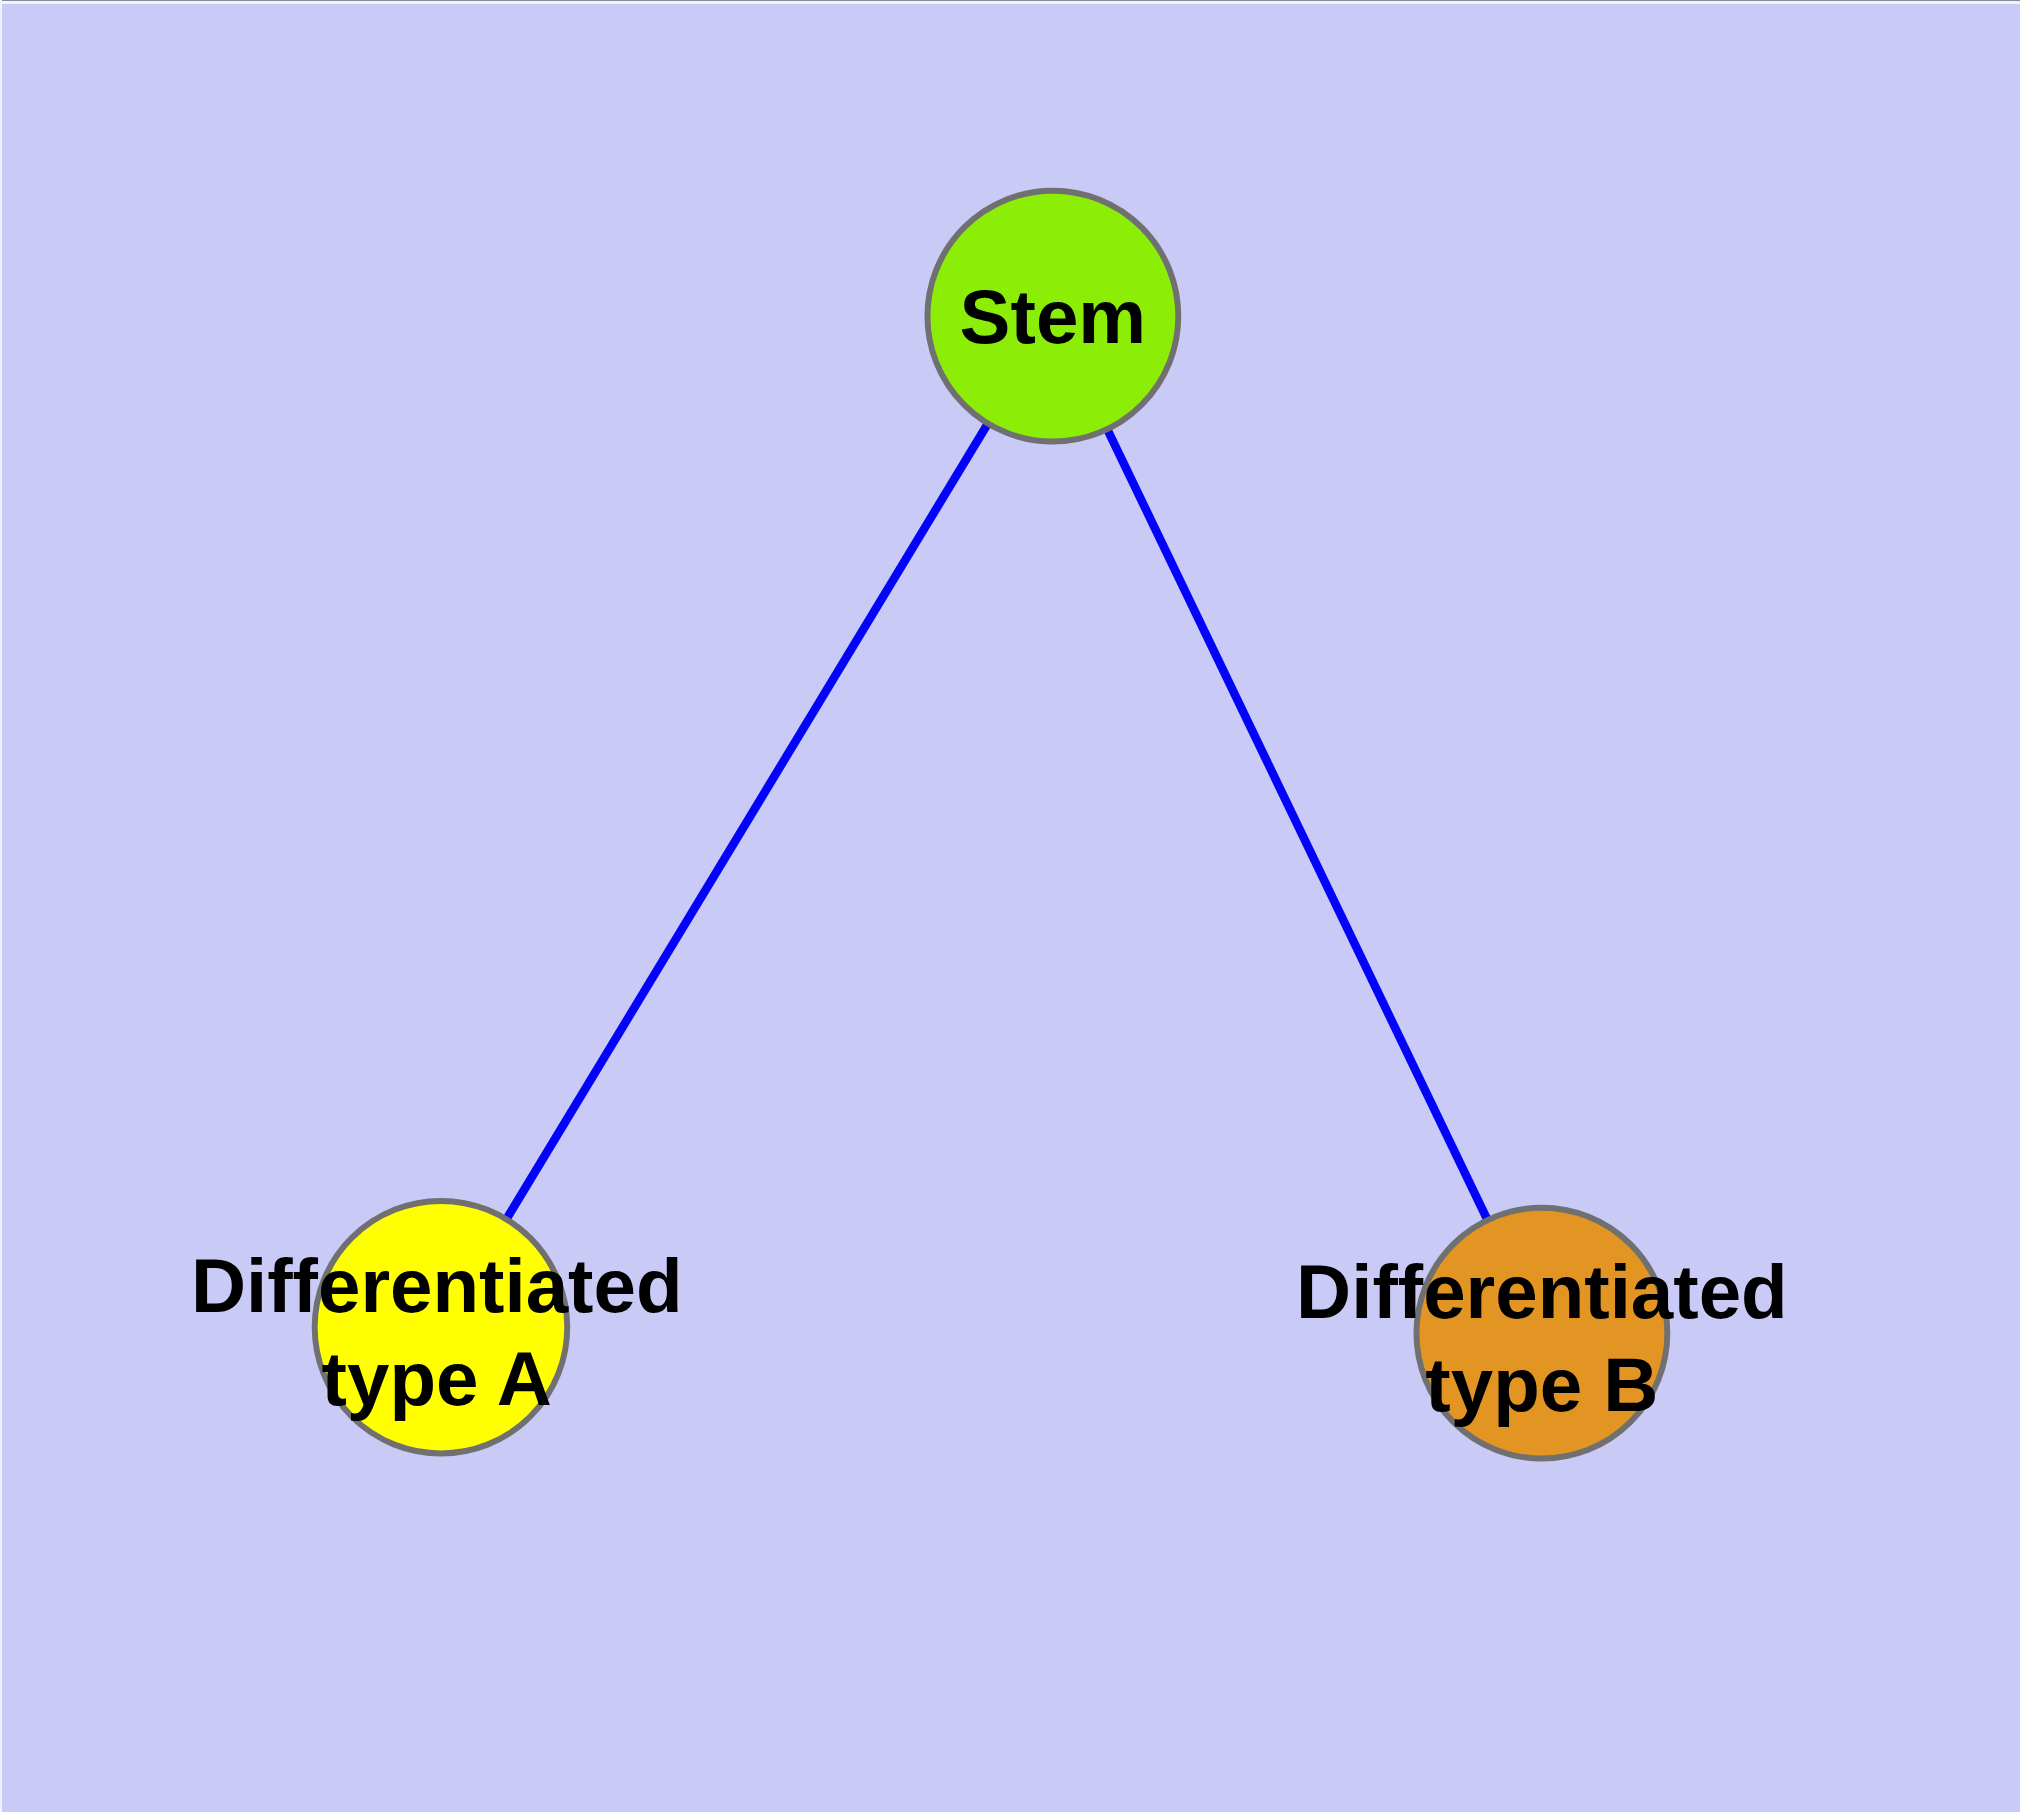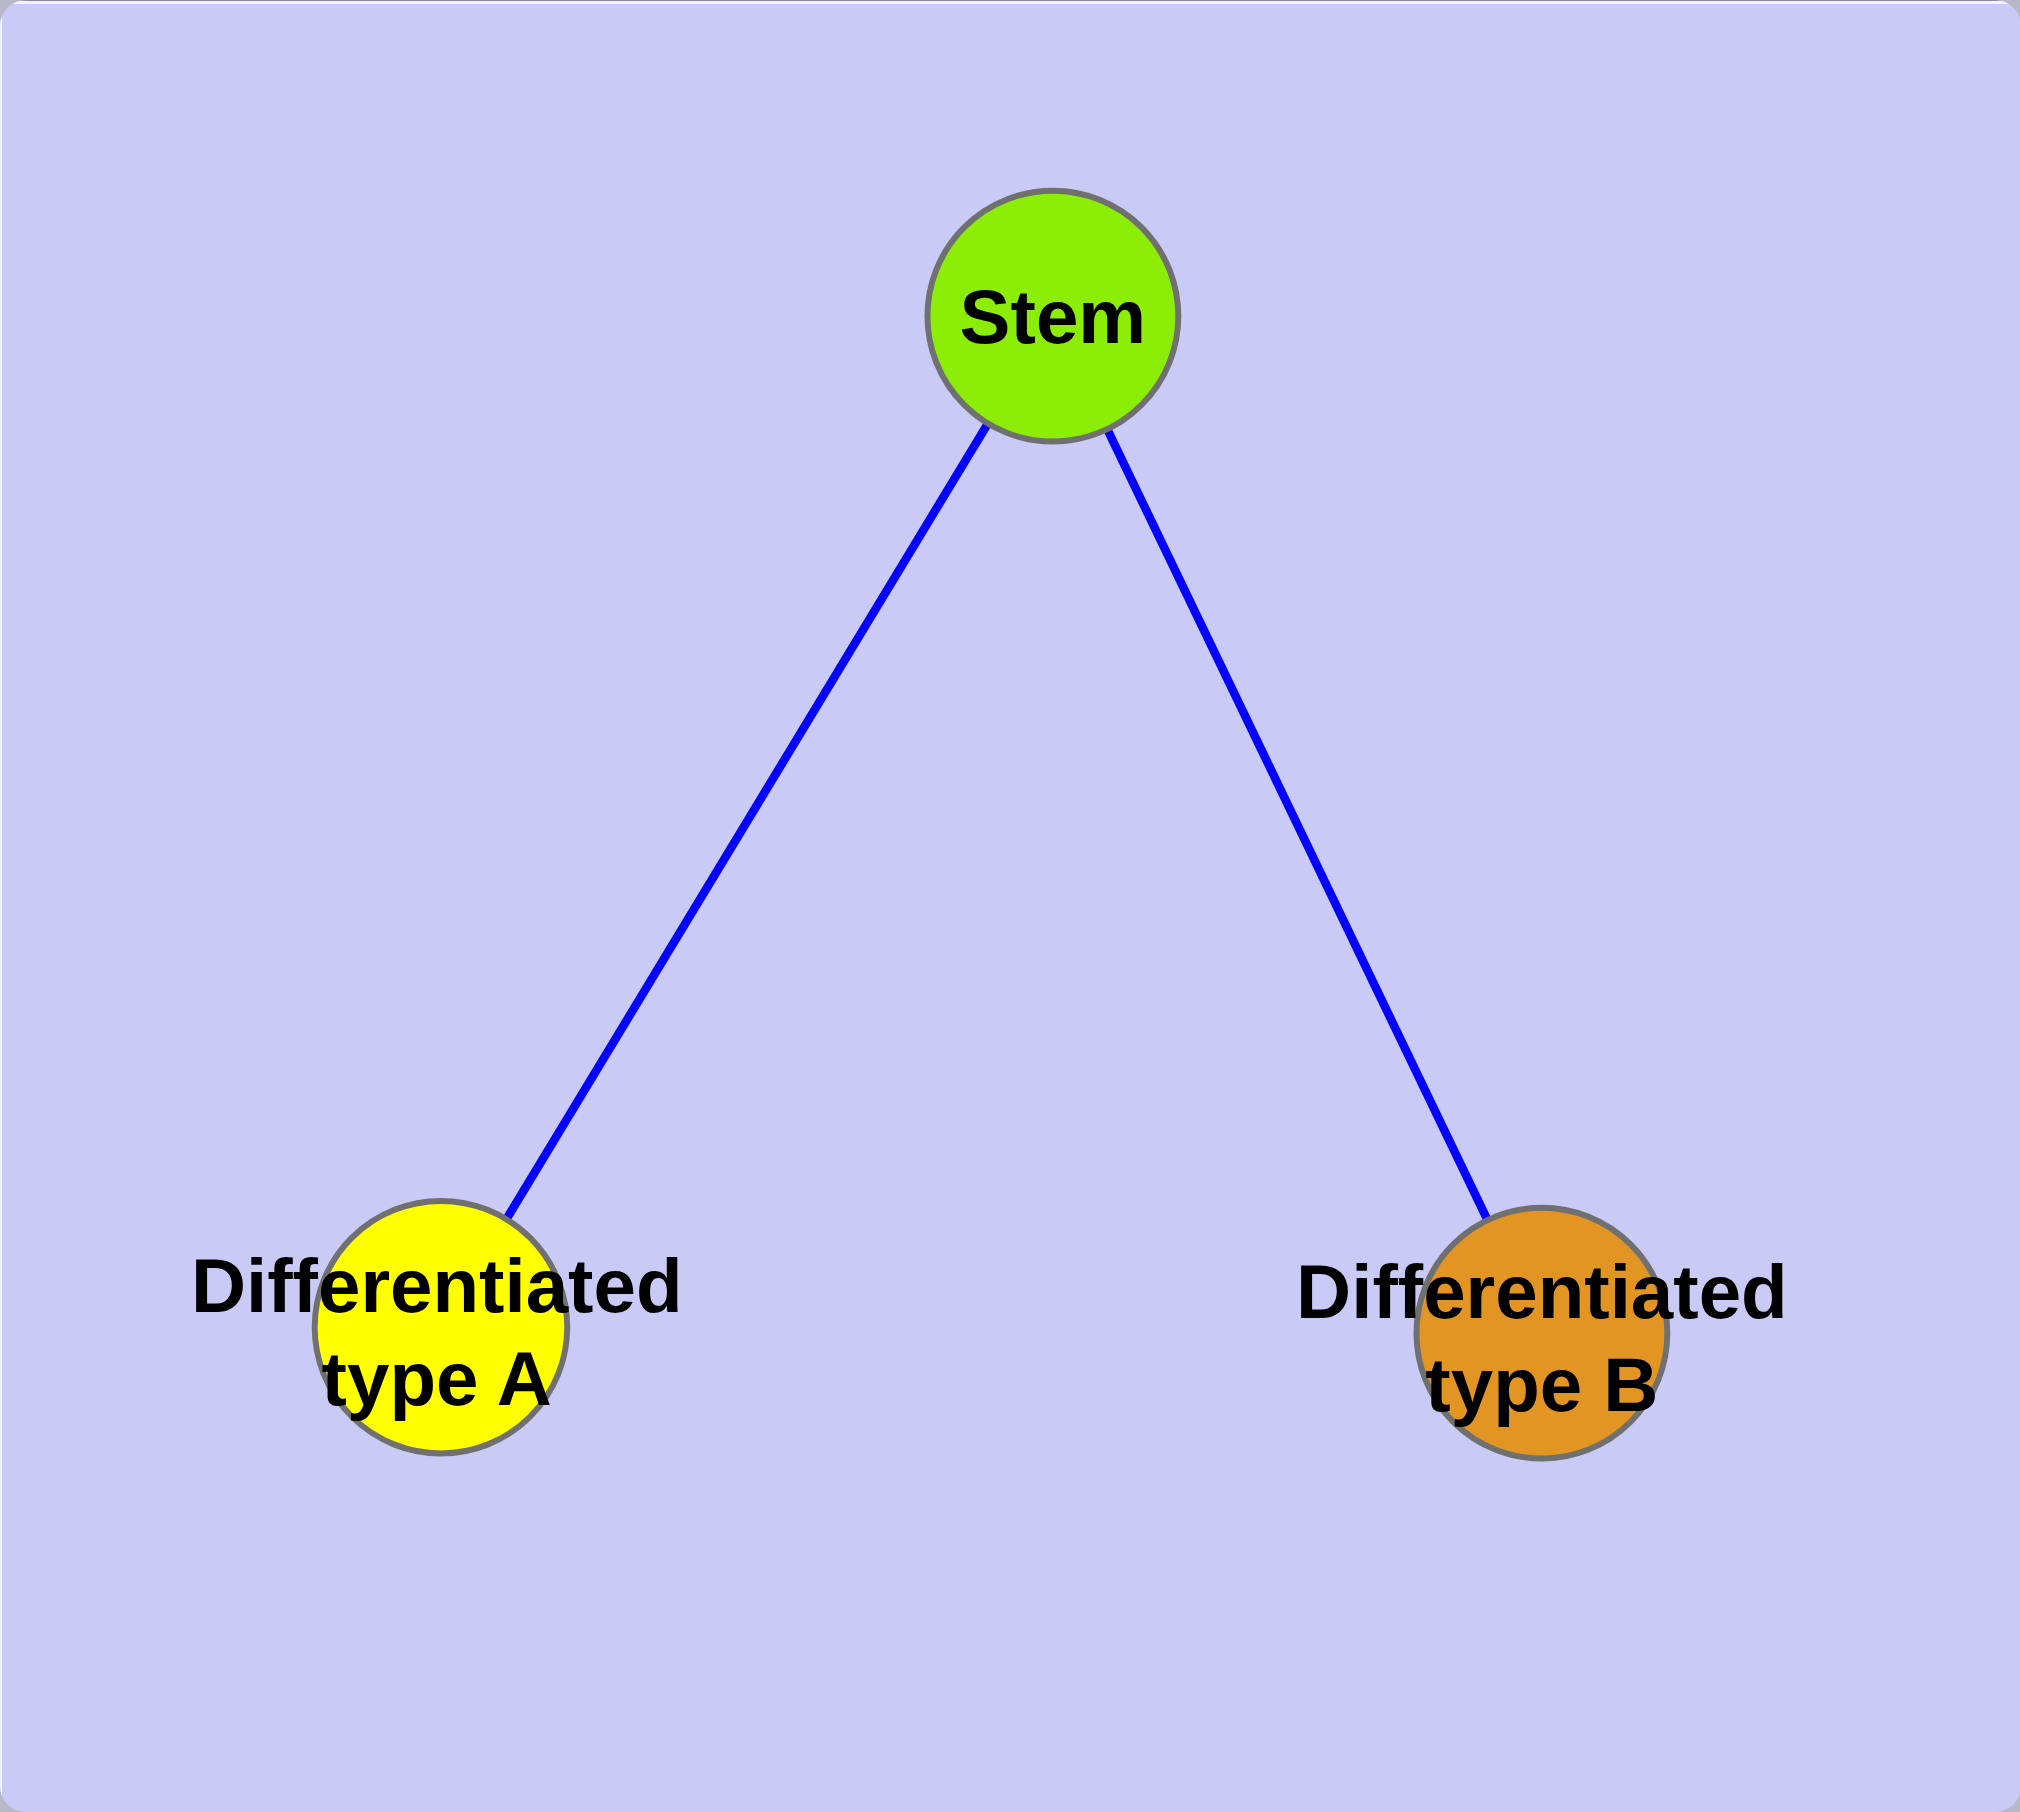--- a/index.html
+++ b/index.html
@@ -6,21 +6,20 @@
     margin: 0;
     padding: 0;
     background: #b8b8c8;
   }
   .screen {
     position: relative;
     width: 2021px;
     height: 1812px;
     overflow: hidden;
     font-family: "Liberation Sans", "DejaVu Sans", sans-serif;
-    border-radius: 26px;
   }
   
   .top-edge {
     position: absolute;
     top: 0; left: 0; right: 0;
     height: 3.4px;
     background: #f2f2fc;
     border-top: 0.8px solid #8a8a96;
     z-index: 2;
   }

